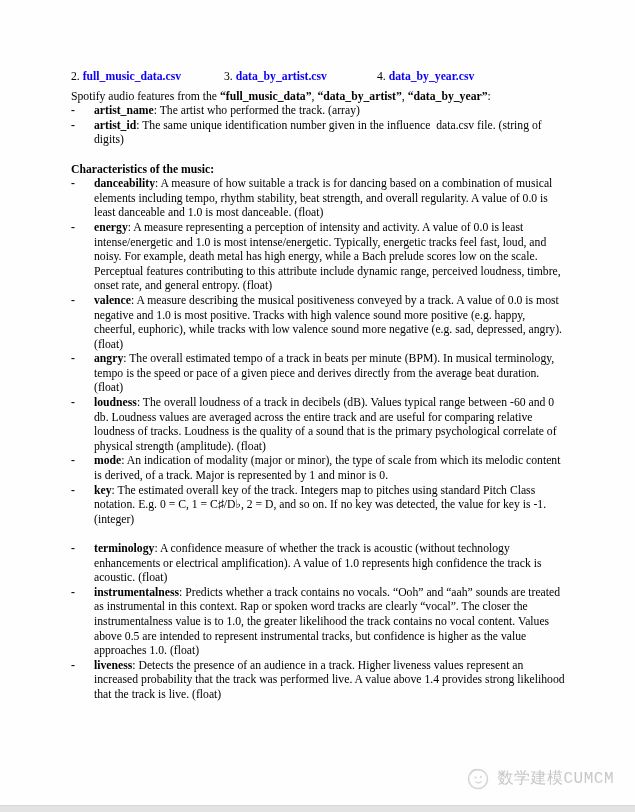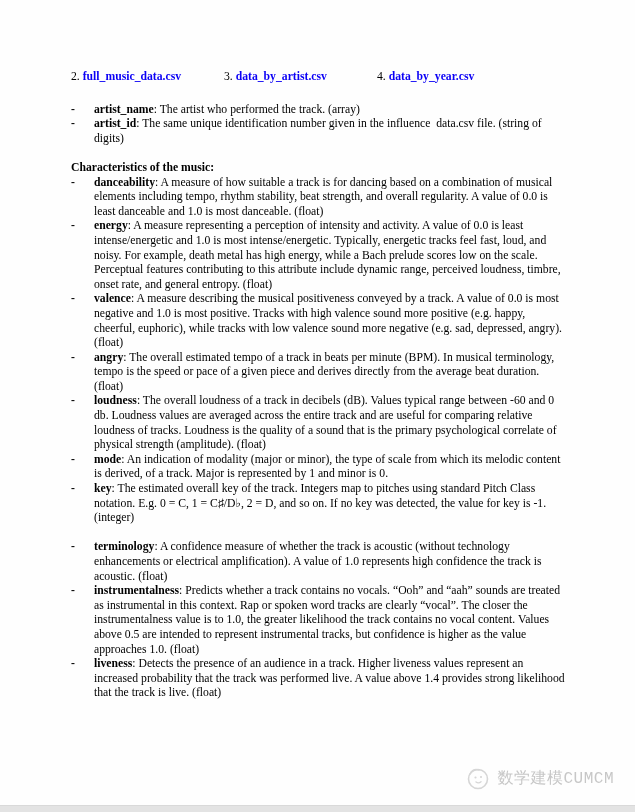--- a/index.html
+++ b/index.html
@@ -17,21 +17,21 @@
   }
   .content {
     position: absolute;
     left: 71px; top: 70px;
     width: 497px;
     font-size: 11.7px;
     line-height: 14.6px;
   }
   .links-row {
     display: flex;
-    margin-bottom: 18px;
+    margin-bottom: 5px;
     white-space: nowrap;
     font-family: Liberation Serif, serif;
   }
   .link-item { width: 153px; }
   .link-item:last-child { width: auto; }
   .file-link {
     font-weight: bold;
     color: #0b00f5;
     text-decoration: none;
     cursor: pointer;
@@ -83,20 +83,21 @@
       <span class="link-item">
         <span>3.</span>
         <a class="file-link">data_by_artist.csv</a>
       </span>
       <span class="link-item">
         <span>4.</span>
         <a class="file-link">data_by_year.csv</a>
       </span>
     </div>
 
+    <p class="para"><span>Spotify audio features from the </span><b>“full_music_data”</b><span>, </span><b>“data_by_artist”</b><span>, </span><b>“data_by_year”</b><span>:</span></p>
 
     <div class="bullet">
       <span class="dash">-</span>
       <span class="bullet-content"><b class="term">artist_name</b><span>: The artist who performed the track. (array)</span></span>
     </div>
     <div class="bullet">
       <span class="dash">-</span>
       <span class="bullet-content"><b class="term">artist_id</b><span>: The same unique identification number given in the influence &nbsp;data.csv file. (string of digits)</span></span>
     </div>
 

